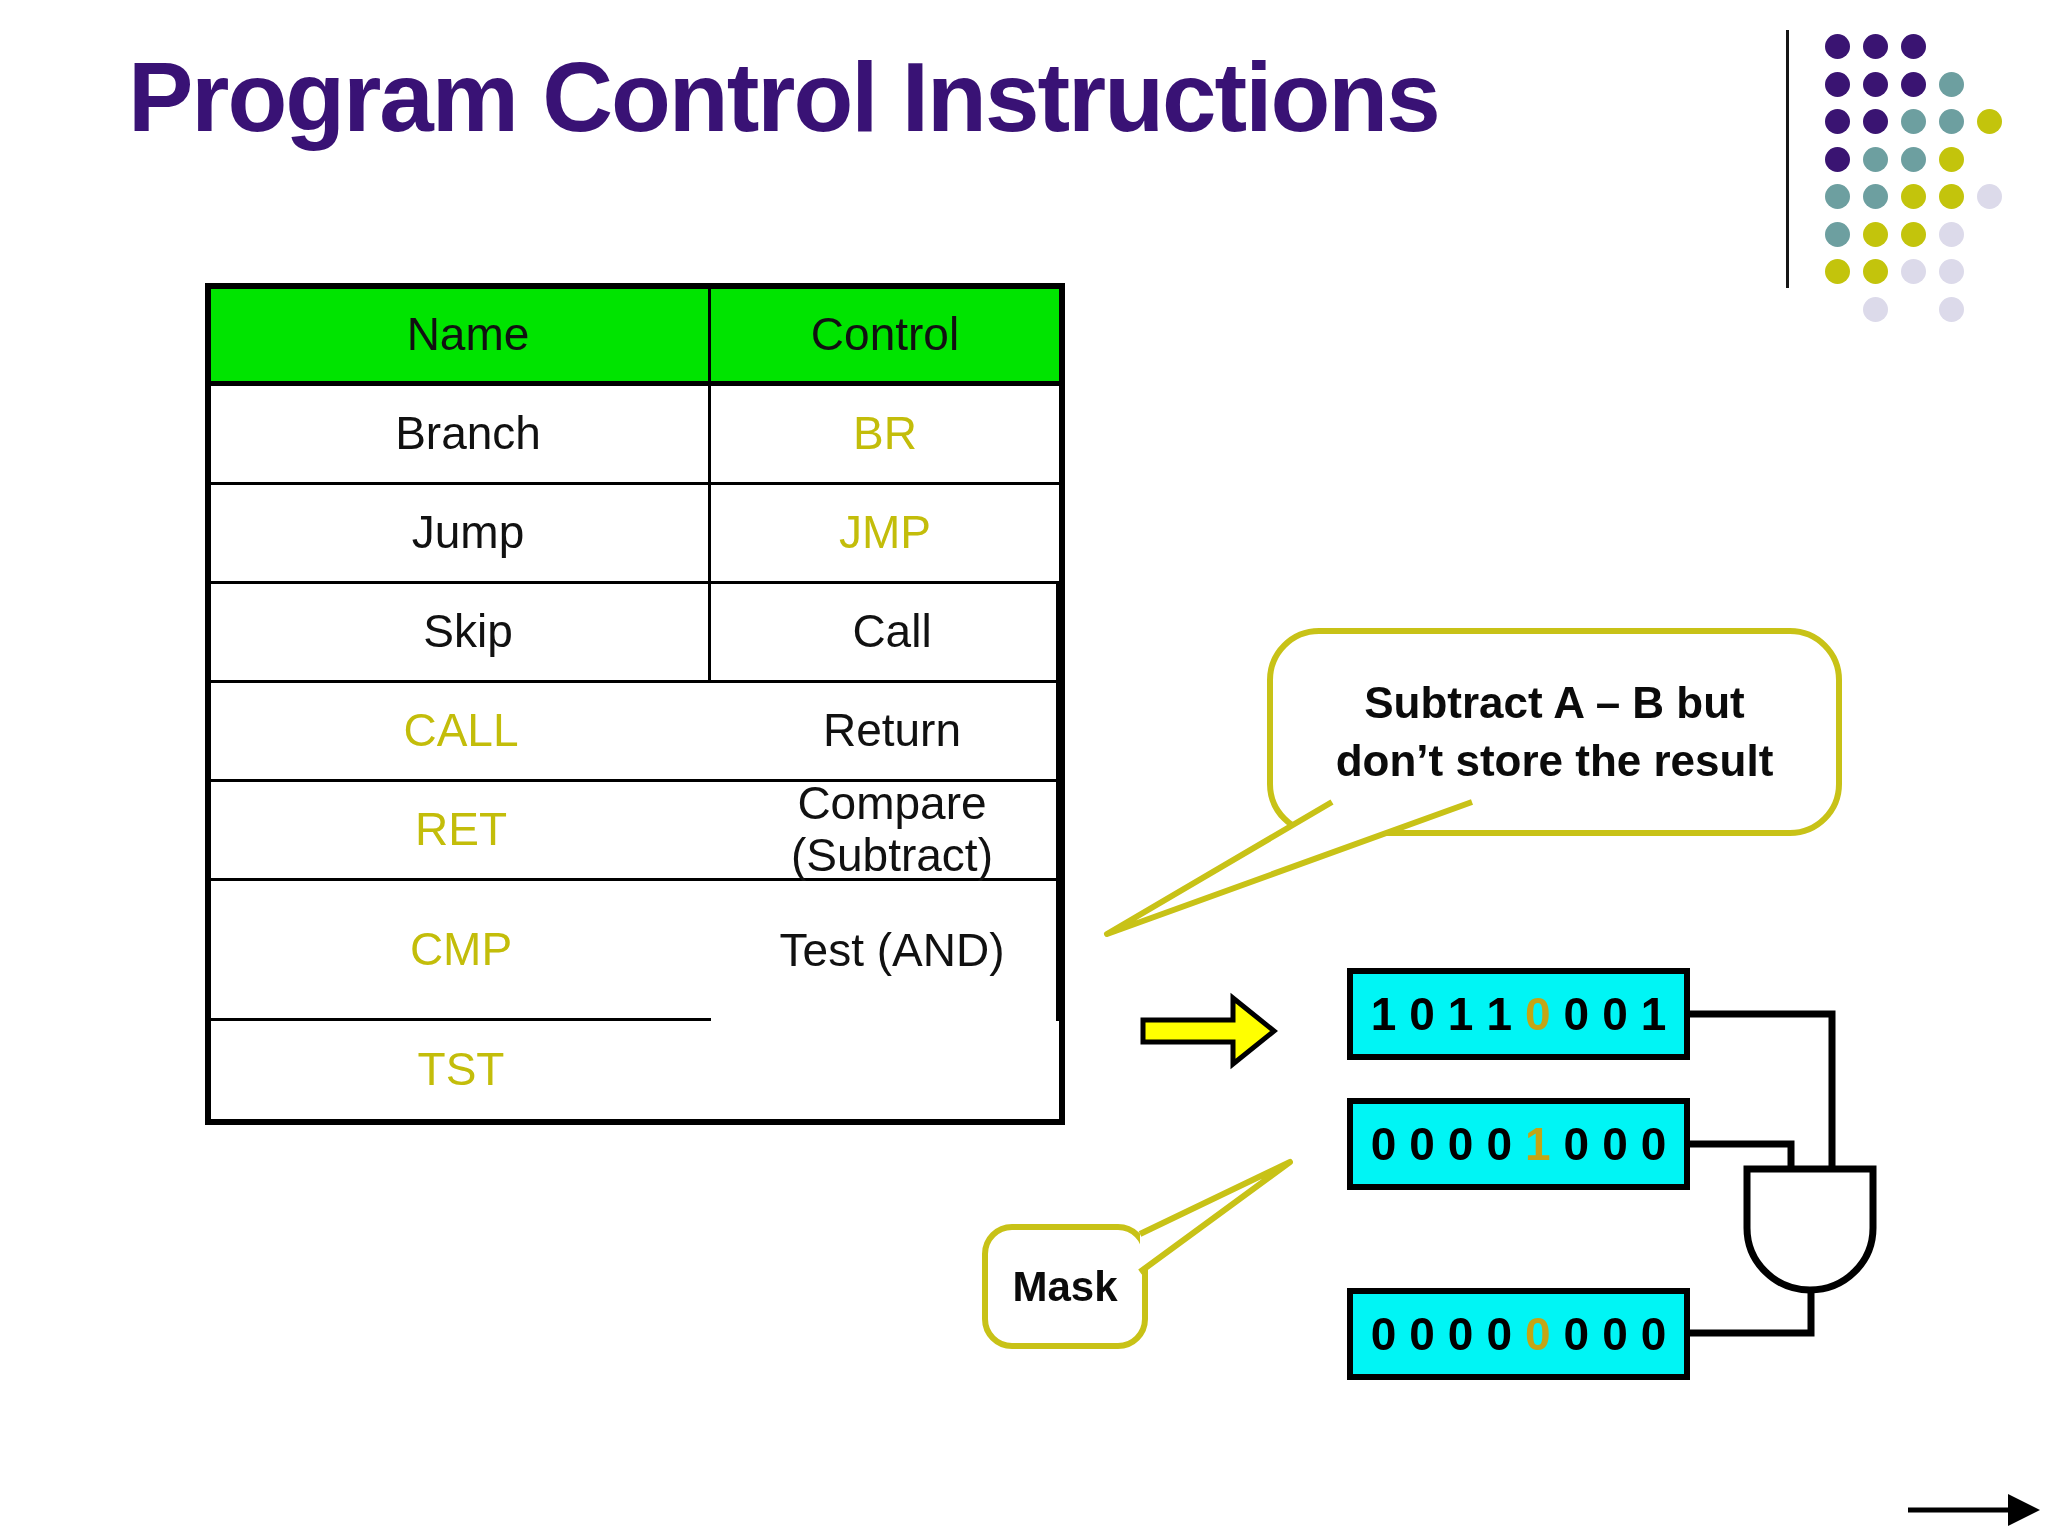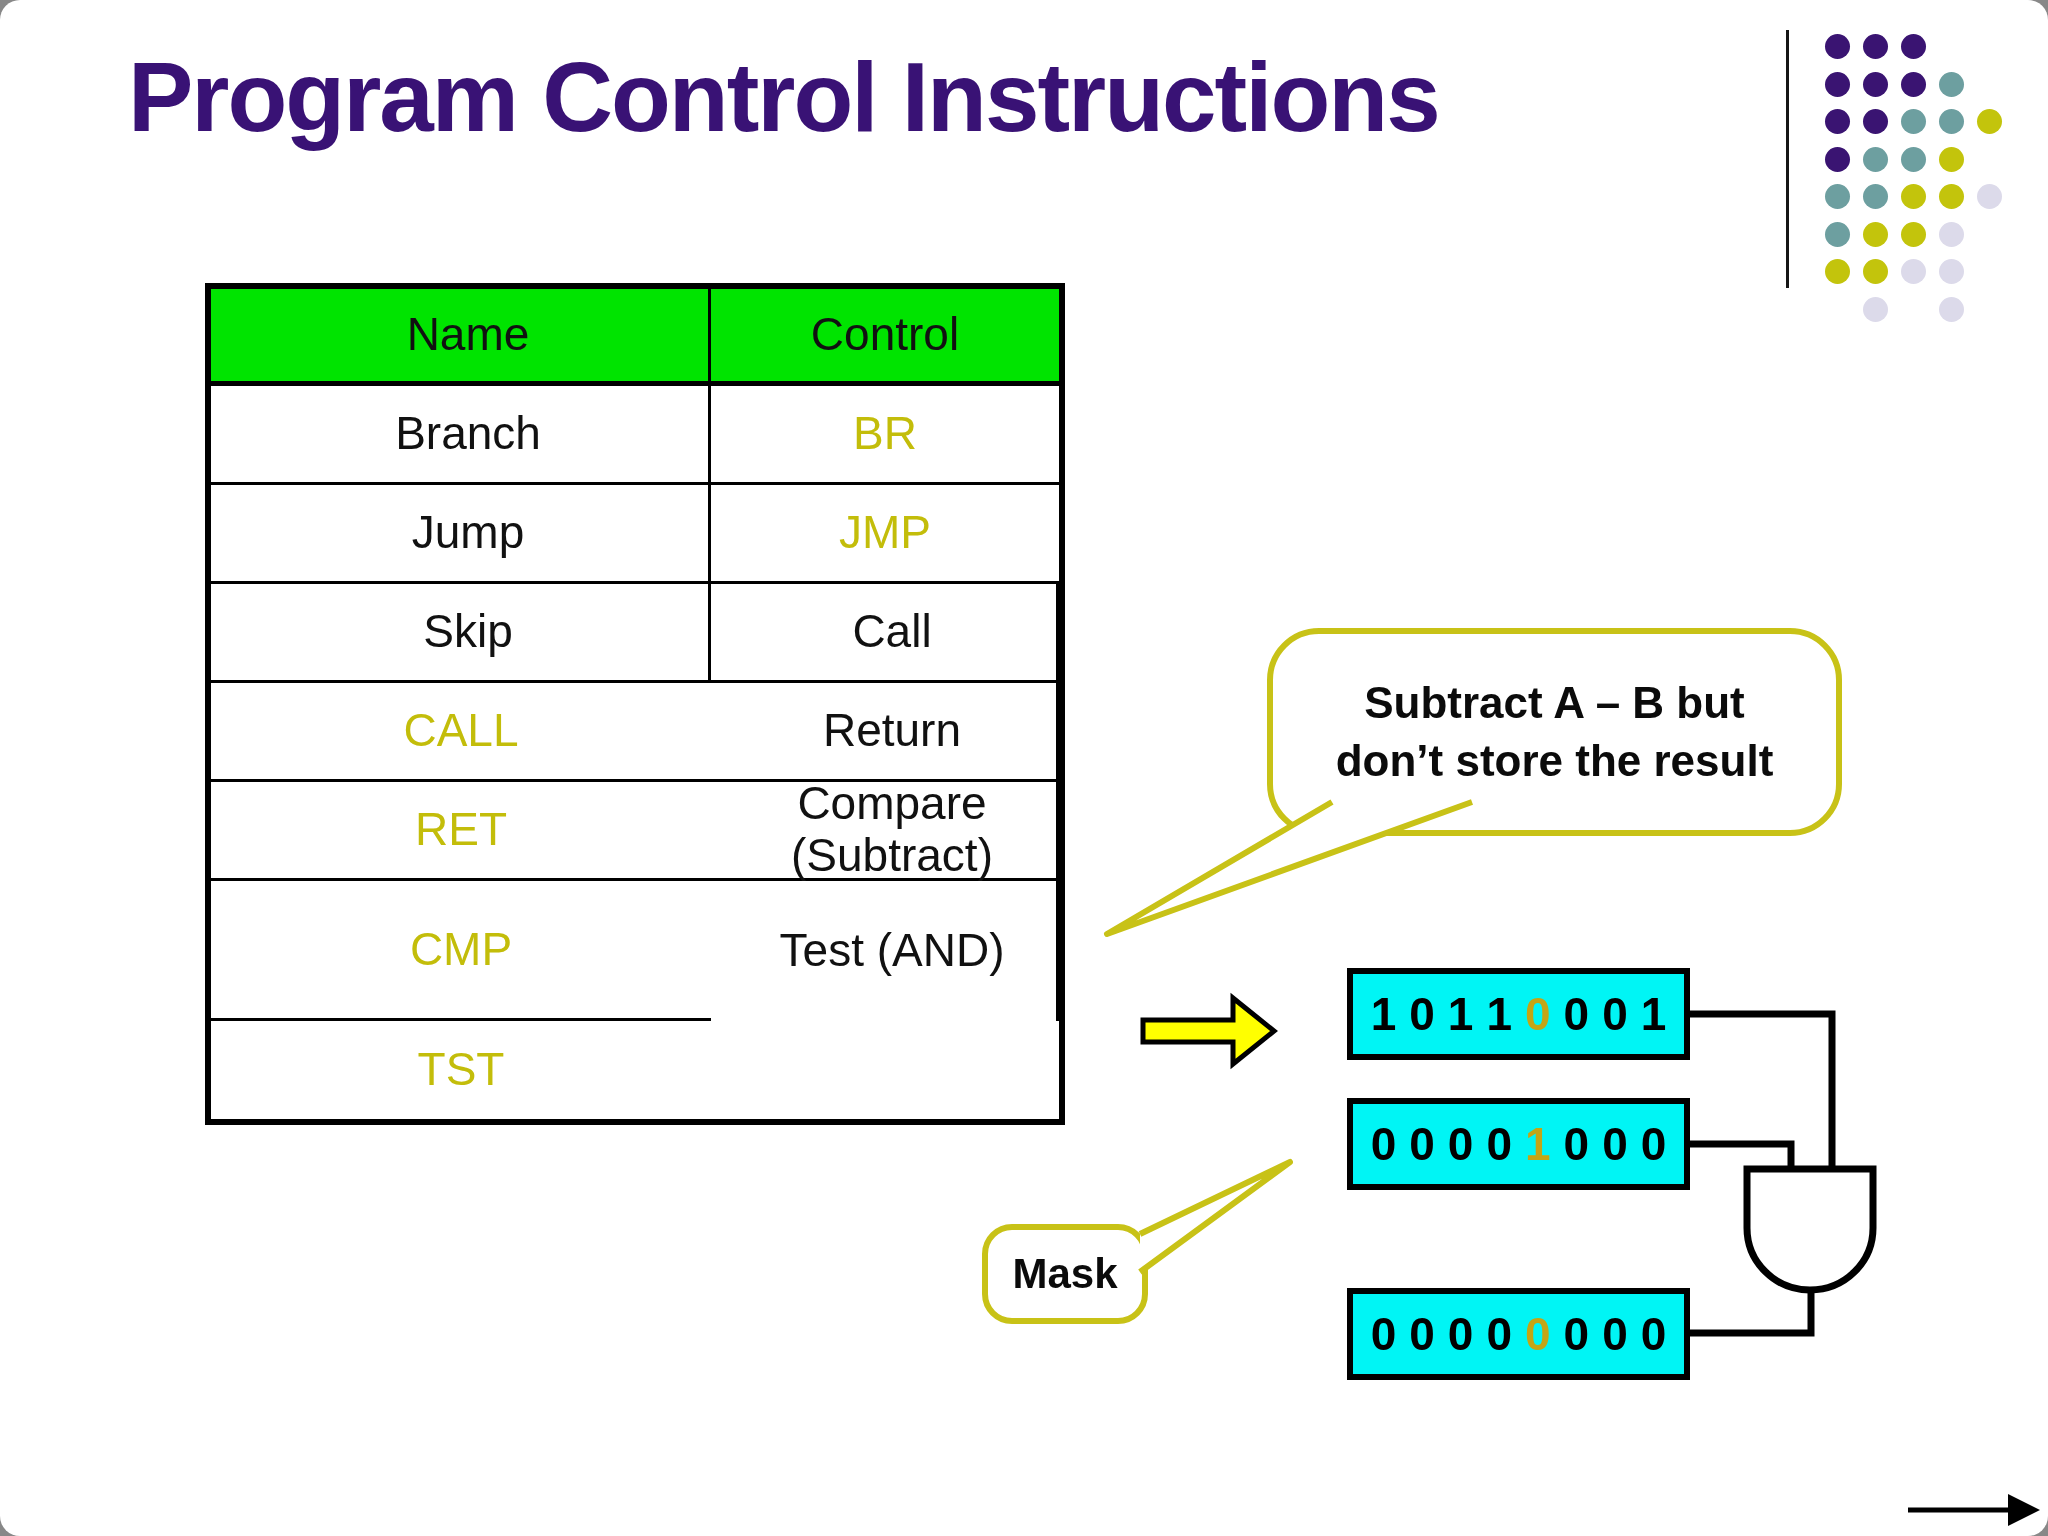--- a/index.html
+++ b/index.html
@@ -1,18 +1,18 @@
 <!DOCTYPE html>
 <html><head>
 <meta charset="utf-8">
 <style>
   html,body{margin:0;padding:0;background:#888;}
   .slide{
     position:relative;width:2048px;height:1536px;background:#ffffff;
-    font-family:"Liberation Sans","DejaVu Sans",sans-serif;overflow:hidden;border-radius:20px;
+    font-family:"Liberation Sans","DejaVu Sans",sans-serif;overflow:hidden;
   }
   
   .title{
     position:absolute;left:128px;top:44px;margin:0;
     font-size:98px;line-height:106px;font-weight:bold;letter-spacing:-2px;
     color:#391275;white-space:nowrap;
   }
   
   .vline{position:absolute;left:1786px;top:30px;width:3px;height:258px;background:#161616;}
   .dots{position:absolute;left:1825px;top:34px;width:210px;height:310px;}
@@ -37,21 +37,21 @@
   .bubble{
     position:absolute;box-sizing:border-box;background:#fff;
     border:6px solid #c8c217;display:flex;flex-direction:column;
     align-items:center;justify-content:center;z-index:2;margin-top:20px;
   }
   .bubble.subtract{
     left:1267px;top:608px;width:575px;height:208px;border-radius:52px;
     font-size:44px;font-weight:bold;color:#0b0b0b;line-height:1.32;text-align:center;
   }
   .bubble.mask{
-    left:982px;top:1204px;width:166px;height:100px;border-radius:30px;
+    left:982px;top:1204px;width:166px;height:125px;border-radius:30px;
     font-size:42px;font-weight:bold;color:#0b0b0b;
   }
   
   .register{
     position:absolute;left:1347px;width:343px;height:92px;box-sizing:border-box;
     background:#00f5f5;border:6px solid #000;display:flex;align-items:center;
     justify-content:center;gap:13px;font-size:46px;font-weight:bold;color:#000;
     z-index:2;
   }
   .register .hl{color:#c4a515;}

